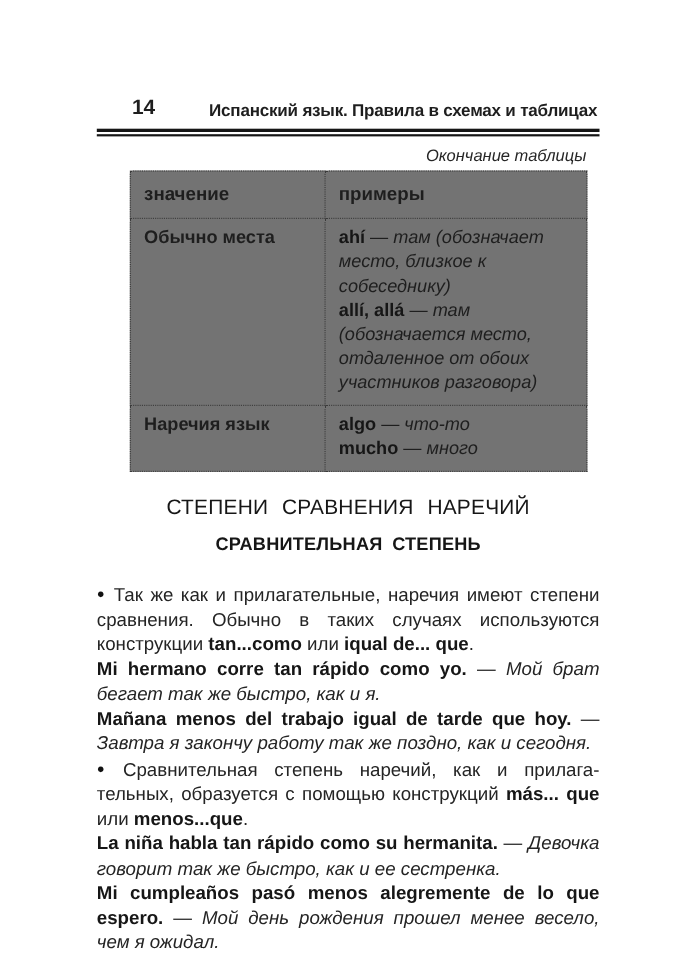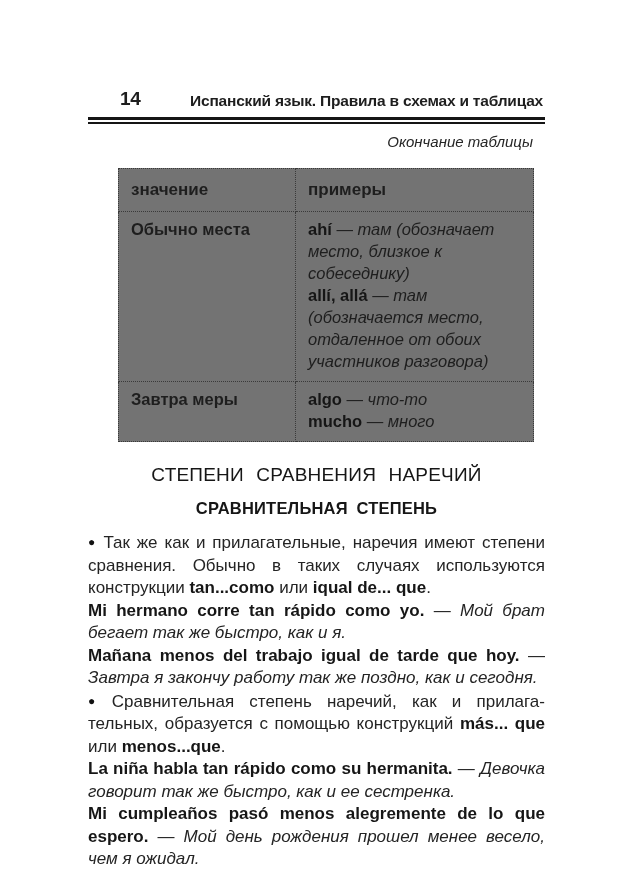--- a/index.html
+++ b/index.html
@@ -41,21 +41,21 @@
   .double-rule {
     height: 2px;
     border-top: 3px solid #151515;
     border-bottom: 2px solid #151515;
   }
   
   .table-caption {
     text-align: right;
     font-style: italic;
     font-size: 15px;
-    margin: 9px 12px 18px 0;
+    margin: 9px 12px 5px 0;
     color: #262626;
   }
   
   table.gtable {
     margin-left: 30px;
     width: 415px;
     border-collapse: collapse;
     table-layout: fixed;
     background: #737373;
     padding-left: 32px;
@@ -94,21 +94,21 @@
     text-align: center;
     font-size: 16.5px;
     font-weight: bold;
     margin: 13px 0 0;
     letter-spacing: 0.2px;
     word-spacing: 4px;
     color: #161616;
   }
   
   .body-text {
-    margin-top: 13px;
+    margin-top: 24px;
     font-size: 17px;
     line-height: 22.5px;
     color: #242424;
   }
   .body-text p {
     margin: 0;
     text-align: justify;
   }
   .run-b { font-weight: bold; color: #161616; }
   .run-i { font-style: italic; }
@@ -147,21 +147,21 @@
       </thead>
       <tbody id="table-body">
           <tr>
             <td class="meaning">Обычно места</td>
             <td>
               <div class="entry"><span class="run-b">ahí</span><span class="run-n"> — </span><span class="run-i">там (обозначает место, близкое к собеседнику)</span></div>
               <div class="entry"><span class="run-b">allí, allá</span><span class="run-n"> — </span><span class="run-i">там (обозначается место, отдаленное от обоих участников разговора)</span></div>
             </td>
           </tr>
           <tr>
-            <td class="meaning">Завтра меры</td>
+            <td class="meaning">Наречия язык</td>
             <td>
               <div class="entry"><span class="run-b">algo</span><span class="run-n"> — </span><span class="run-i">что-то</span></div>
               <div class="entry"><span class="run-b">mucho</span><span class="run-n"> — </span><span class="run-i">много</span></div>
             </td>
           </tr>
         </tbody>
     </table>
 
     <h1 class="section">СТЕПЕНИ СРАВНЕНИЯ НАРЕЧИЙ</h1>
     <h2 class="subsection">СРАВНИТЕЛЬНАЯ СТЕПЕНЬ</h2>

